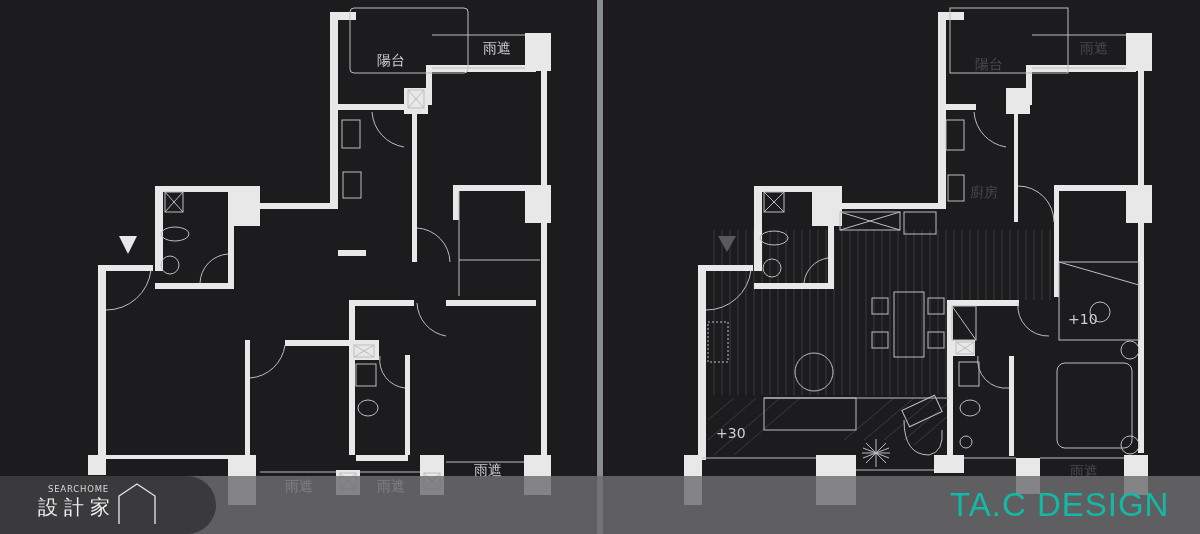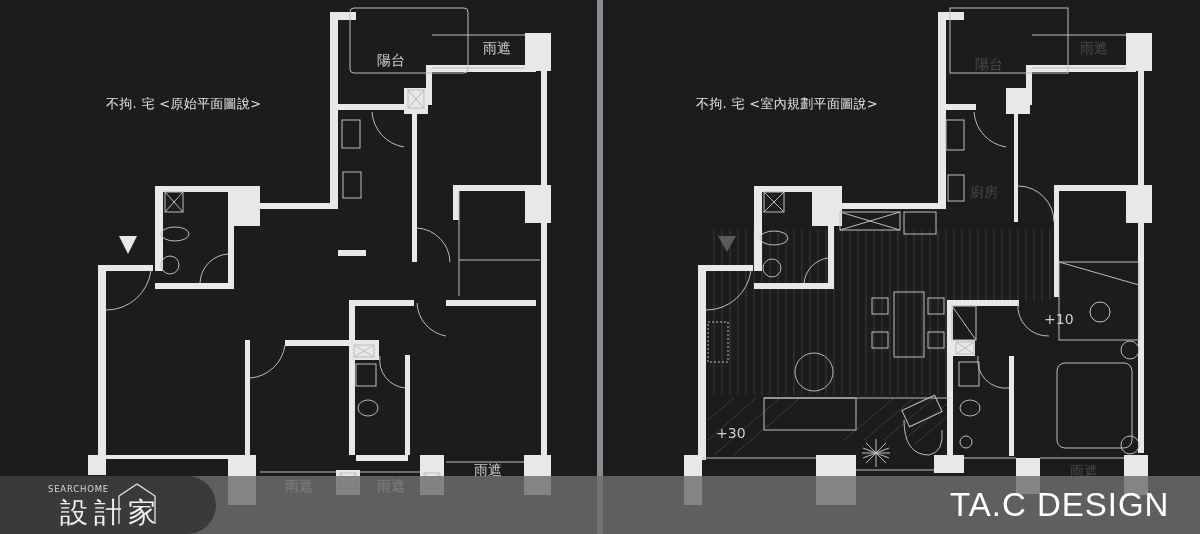--- a/index.html
+++ b/index.html
@@ -9,29 +9,28 @@
   #right-panel { left:604px; width:596px; }
   #divider { position:absolute; left:596px; top:0; width:8px; height:534px; background:#1a191c; }
   #divider .bar { position:absolute; left:1px; top:0; width:6px; height:534px; background:#8a8d90; }
   .plan-title { position:absolute; color:#e6e6e6; font-size:13px; letter-spacing:0.3px; white-space:nowrap; }
   svg.plan { position:absolute; left:0; top:0; }
   .room-label { position:absolute; font-size:14px; color:#cfcfcf; white-space:nowrap; }
   .room-label.dim { color:#4a4a4c; }
   .bottom-band { position:absolute; left:0; bottom:0; width:1200px; height:58px; background:rgba(110,110,112,0.82); }
   #logo-pill { position:absolute; left:0; top:476px; width:216px; height:58px; background:#3a3a3c; border-top-right-radius:30px; border-bottom-right-radius:30px; }
   #logo-small { position:absolute; left:48px; top:484px; font-size:8.5px; color:#d8d8d8; letter-spacing:0.8px; }
-  #logo-big { position:absolute; left:60px; top:494px; font-size:28px; color:#f0f0f0; letter-spacing:6px; }
+  #logo-big { position:absolute; left:38px; top:494px; font-size:20px; color:#f0f0f0; letter-spacing:6px; }
   #logo-house { position:absolute; left:117px; top:482px; }
-  #brand { position:absolute; left:950px; top:486px; font-size:33px; color:#ffffff; letter-spacing:1px; font-family:"Liberation Sans", sans-serif; white-space:nowrap; }
+  #brand { position:absolute; left:950px; top:486px; font-size:33px; color:#14b8a6; letter-spacing:1px; font-family:"Liberation Sans", sans-serif; white-space:nowrap; }
 </style>
 </head>
 <body>
 
 <div id="left-panel" class="panel">
-  <div class="plan-title" style="left:106px;top:95px;">不拘. 宅 &lt;原始平面圖說&gt;</div>
 
   <svg class="plan" width="596" height="534">
     <g fill="#e8e8e8">
 
       <rect x="98" y="265" width="8" height="195"></rect>
       <rect x="98" y="265" width="55" height="6"></rect>
 
       <rect x="155" y="186" width="8" height="85"></rect>
       <rect x="155" y="186" width="100" height="6"></rect>
       <rect x="230" y="186" width="30" height="40"></rect>
@@ -125,21 +124,20 @@
   <div class="room-label" style="left:285px;top:478px;">雨遮</div>
   <div class="room-label" style="left:377px;top:478px;">雨遮</div>
   <div class="room-label" style="left:474px;top:462px;">雨遮</div>
 </div>
 
 <div id="divider">
     <div class="bar"></div>
   </div>
 
 <div id="right-panel" class="panel">
-  <div class="plan-title" style="left:92px;top:95px;">不拘. 宅 &lt;室內規劃平面圖說&gt;</div>
 
   <svg class="plan" width="596" height="534">
 
     <g stroke="#3a3a3c" stroke-width="1">
       <line x1="110" y1="230" x2="110" y2="395"></line>
         <line x1="118" y1="230" x2="118" y2="395"></line>
       <line x1="126" y1="230" x2="126" y2="395"></line>
         <line x1="134" y1="230" x2="134" y2="395"></line>
       <line x1="142" y1="230" x2="142" y2="395"></line>
         <line x1="150" y1="230" x2="150" y2="395"></line>
@@ -295,21 +293,21 @@
       <line x1="360" y1="458" x2="412" y2="458"></line>
       <line x1="436" y1="458" x2="520" y2="458"></line>
     </g>
 
     <polygon points="114,236 132,236 123,252" fill="#5a5a5c"></polygon>
   </svg>
 
   <div class="room-label dim" style="left:371px;top:56px;">陽台</div>
   <div class="room-label dim" style="left:476px;top:40px;">雨遮</div>
   <div class="room-label dim" style="left:366px;top:184px;">廚房</div>
-  <div class="room-label" style="left:440px;top:311px;">+10</div>
+  <div class="room-label" style="left:464px;top:311px;">+10</div>
   <div class="room-label" style="left:112px;top:425px;">+30</div>
   <div class="room-label dim" style="left:466px;top:463px;">雨遮</div>
 </div>
 
 <div class="bottom-band"></div>
 
 <div id="logo-pill"></div>
 <div id="logo-small">SEARCHOME</div>
 <div id="logo-big">設計家</div>
 <svg id="logo-house" width="40" height="44">

